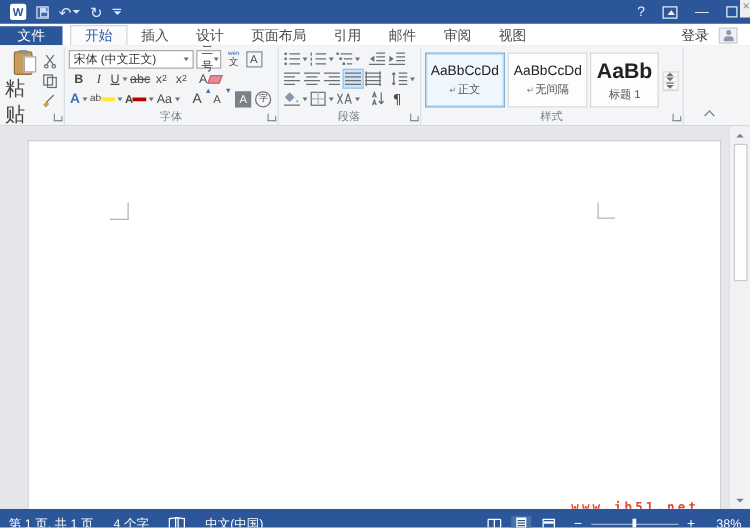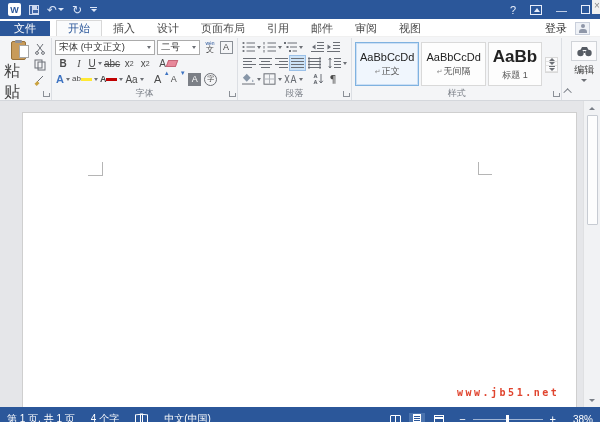--- a/index.html
+++ b/index.html
@@ -54,21 +54,21 @@
   .sb .dd { margin-left:2px; }
   .dd { width:0; height:0; border-left:2.5px solid transparent; border-right:2.5px solid transparent; border-top:3px solid #6d7076; }
   .sep { width:1px; background:#e0e3e8; margin:1px 2px; }
 
   
   .fontcol { display:flex; flex-direction:column; gap:0; }
   .frow { display:flex; align-items:center; height:16px; }
   .combo { background:#fff; border:1px solid #ababab; height:15px; display:flex; align-items:center; padding:0 3px; font-size:9.5px; color:#333; margin-right:2px; }
   .combo .dd { margin-left:auto; }
   .combo.name { width:100px; }
-  .combo.size { width:43px;font-family:Liberation Serif, serif; }
+  .combo.size { width:20px;font-family:Liberation Serif, serif; }
   .phonetic { display:flex; flex-direction:column; align-items:center; line-height:1; }
   .phonetic .rb { font-size:5px; color:#2b579a; }
   .phonetic .bs { font-size:8px; color:#444; }
   .boxA { width:13px; height:13px; border:1px solid #8a8f96; display:flex; align-items:center; justify-content:center; font-size:9px; }
   .bold { font-weight:bold; } .ital { font-style:italic; font-family:"Liberation Serif",serif; }
   .undl { text-decoration:underline; } .strike { text-decoration:line-through; }
   sub,sup { font-size:7px; }
   .eraser { position:relative; }
   .eraser::after { content:""; display:inline-block; width:8px; height:5px; background:#e8889a; transform:skewX(-20deg); margin-left:1px; border:1px solid #c56678; }
   .fxA { color:#3f74c2; font-weight:bold; font-size:11px; }
@@ -104,21 +104,21 @@
   .edit-iconbox { width:26px; height:20px; border:1px solid #d0d3d8; background:#fbfbfc; display:flex; align-items:center; justify-content:center; }
   .collapse-ribbon { position:absolute; right:24px; bottom:4px; width:14px; height:10px; display:flex; align-items:center; justify-content:center; cursor:default; }
   .chev { width:6px; height:6px; border-left:1.5px solid #7a7f87; border-top:1.5px solid #7a7f87; transform:rotate(45deg) translateY(2px); }
 
   
   .docarea { position:relative; height:306px; background:#e5e6e9; overflow:hidden; }
   .page { position:absolute; left:22px; top:11px; width:555px; height:400px; background:#fff; border:1px solid #cfcfcf; border-bottom:none; }
   .crop-tl { position:absolute; left:88px; top:61px; width:15px; height:14px; border-right:1px solid #b5b5b5; border-bottom:1px solid #b5b5b5; }
   .crop-tr { position:absolute; left:478px; top:61px; width:14px; height:13px; border-left:1px solid #b5b5b5; border-bottom:1px solid #b5b5b5; }
   .wm-title { position:absolute; left:447px; top:262px; font-family:"DejaVu Serif","Liberation Serif",serif; font-style:italic; font-weight:bold; font-size:26px; color:#d8402c; z-index:4; }
-  .wm-url { position:absolute; left:437px; top:286px; font-family:"DejaVu Sans Mono","Liberation Mono",monospace; font-weight:bold; font-size:10px; letter-spacing:2.5px; color:#e0442e; z-index:6;padding-left:20px; }
+  .wm-url { position:absolute; left:437px; top:300px; font-family:"DejaVu Sans Mono","Liberation Mono",monospace; font-weight:bold; font-size:10px; letter-spacing:2.5px; color:#e0442e; z-index:6;padding-left:20px; }
   .vscroll { position:absolute; right:0; top:0; width:17px; height:100%; background:#f1f2f4; border-left:1px solid #dfe0e2; display:flex; flex-direction:column; align-items:center; z-index:5; }
   .sarr { height:14px; width:100%; display:flex; align-items:center; justify-content:center; }
   .sarr .tri-dn, .sarr .tri-up { border-left-width:3px; border-right-width:3px; }
   .sthumb { width:11px; height:110px; background:#fdfdfd; border:1px solid #c7cbd2; border-radius:1px; }
   .sarr.bottom { margin-top:auto; }
 
   
   .statusbar { height:15px; background:#2b579a; color:#fff; display:flex; align-items:center; font-size:10px; padding:12px 7px; gap:0; }
   .st { margin-right:16px; white-space:nowrap; cursor:default; }
   .bookic { width:13px; height:10px; position:relative; margin-right:16px; }
@@ -463,34 +463,20 @@
               </span>
             </span>
         </div>
       </div>
     </div>
     <div class="glabel">样式</div>
     <span class="launcher"></span>
   </div>
 
   <div class="rgroup" style="border-right:none;">
-    <div class="gbody">
-      <div class="edit-btn">
-        <span class="edit-iconbox">
-          <svg width="17" height="12" viewBox="0 0 17 12">
-              <circle cx="4.5" cy="8" r="3.2" fill="#565b63"></circle>
-              <circle cx="12.5" cy="8" r="3.2" fill="#565b63"></circle>
-              <path d="M4.5 5L6 2h5l1.5 3z" fill="#565b63"></path>
-              <rect x="7.5" y="6" width="2" height="2" fill="#565b63"></rect>
-            </svg>
-        </span>
-        <span style="font-size:10px;color:#444;">编辑</span>
-        <span class="tri-dn" style="border-top-color:#6d7076;"></span>
-      </div>
-    </div>
     <div class="glabel"></div>
   </div>
 
   <span class="collapse-ribbon">
       <span class="chev"></span>
     </span>
 </div>
 
 <div class="docarea">
   <div class="page"></div>

